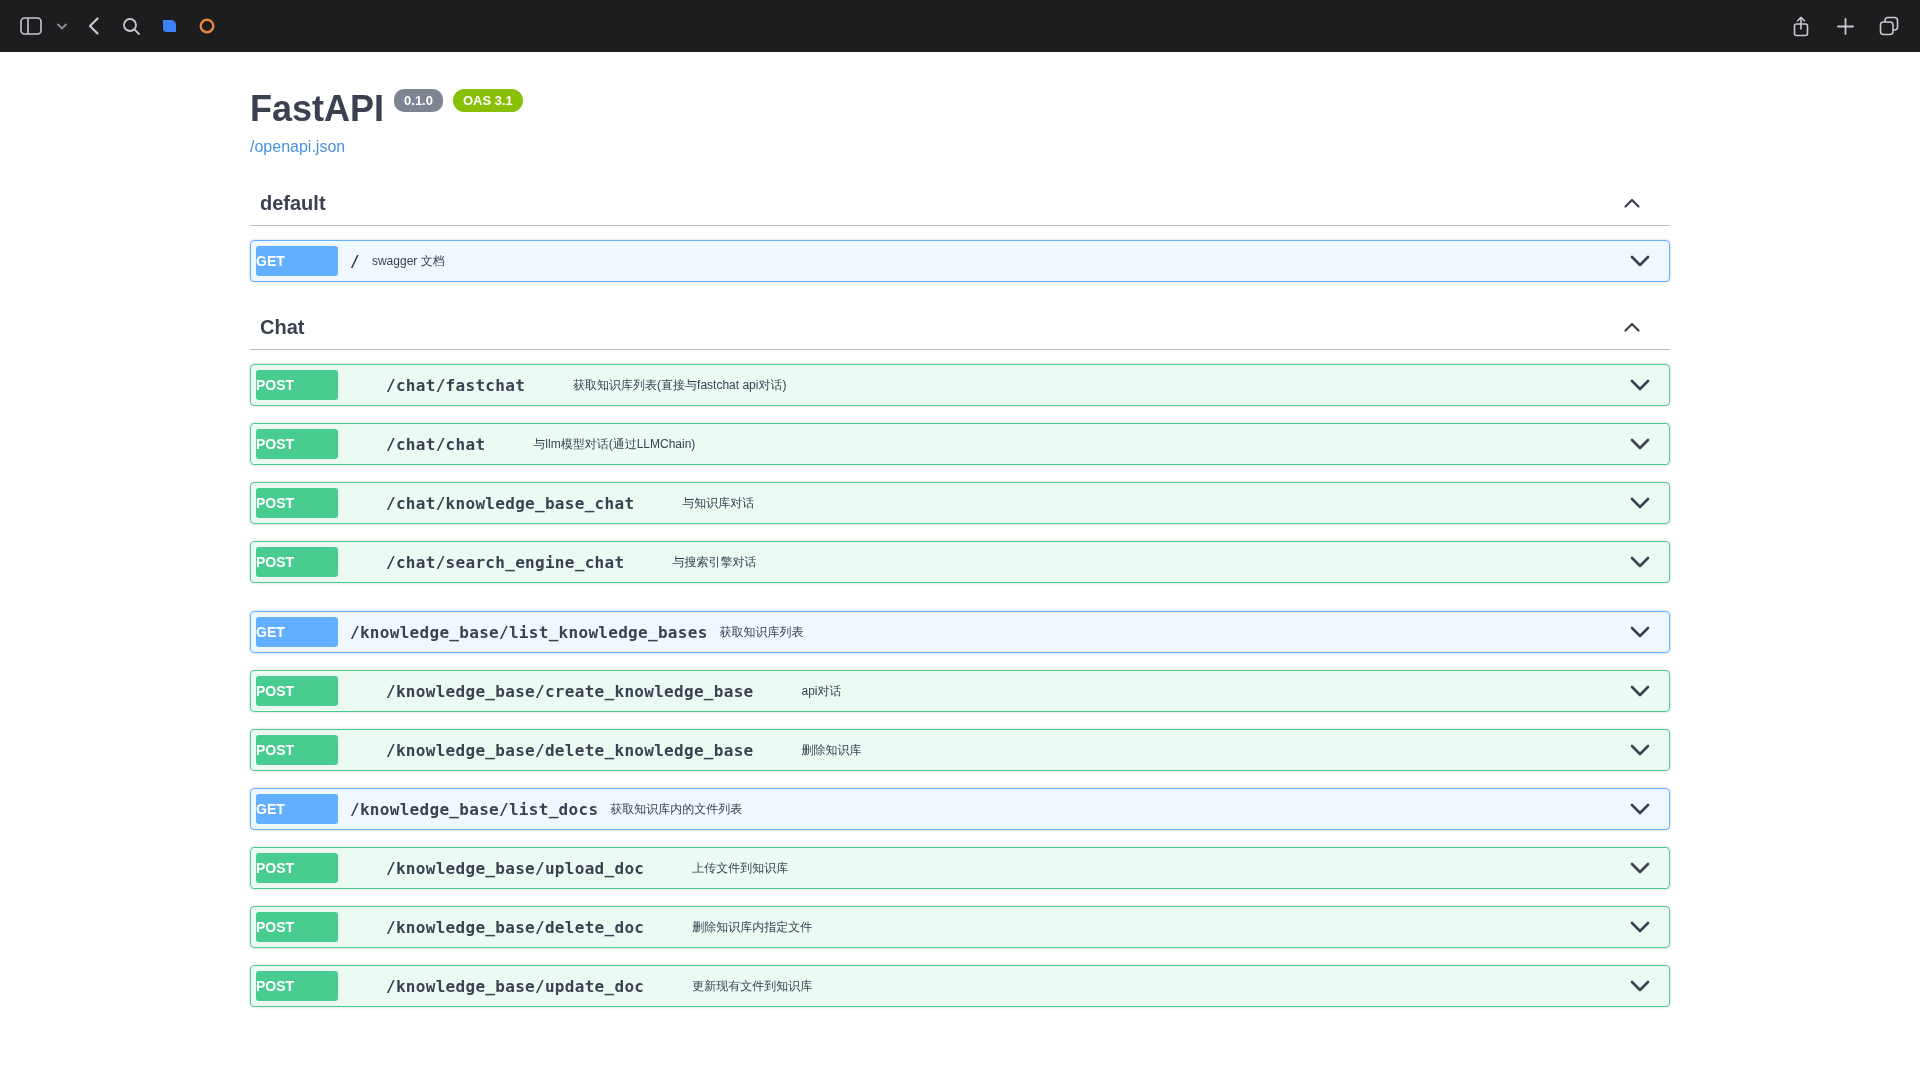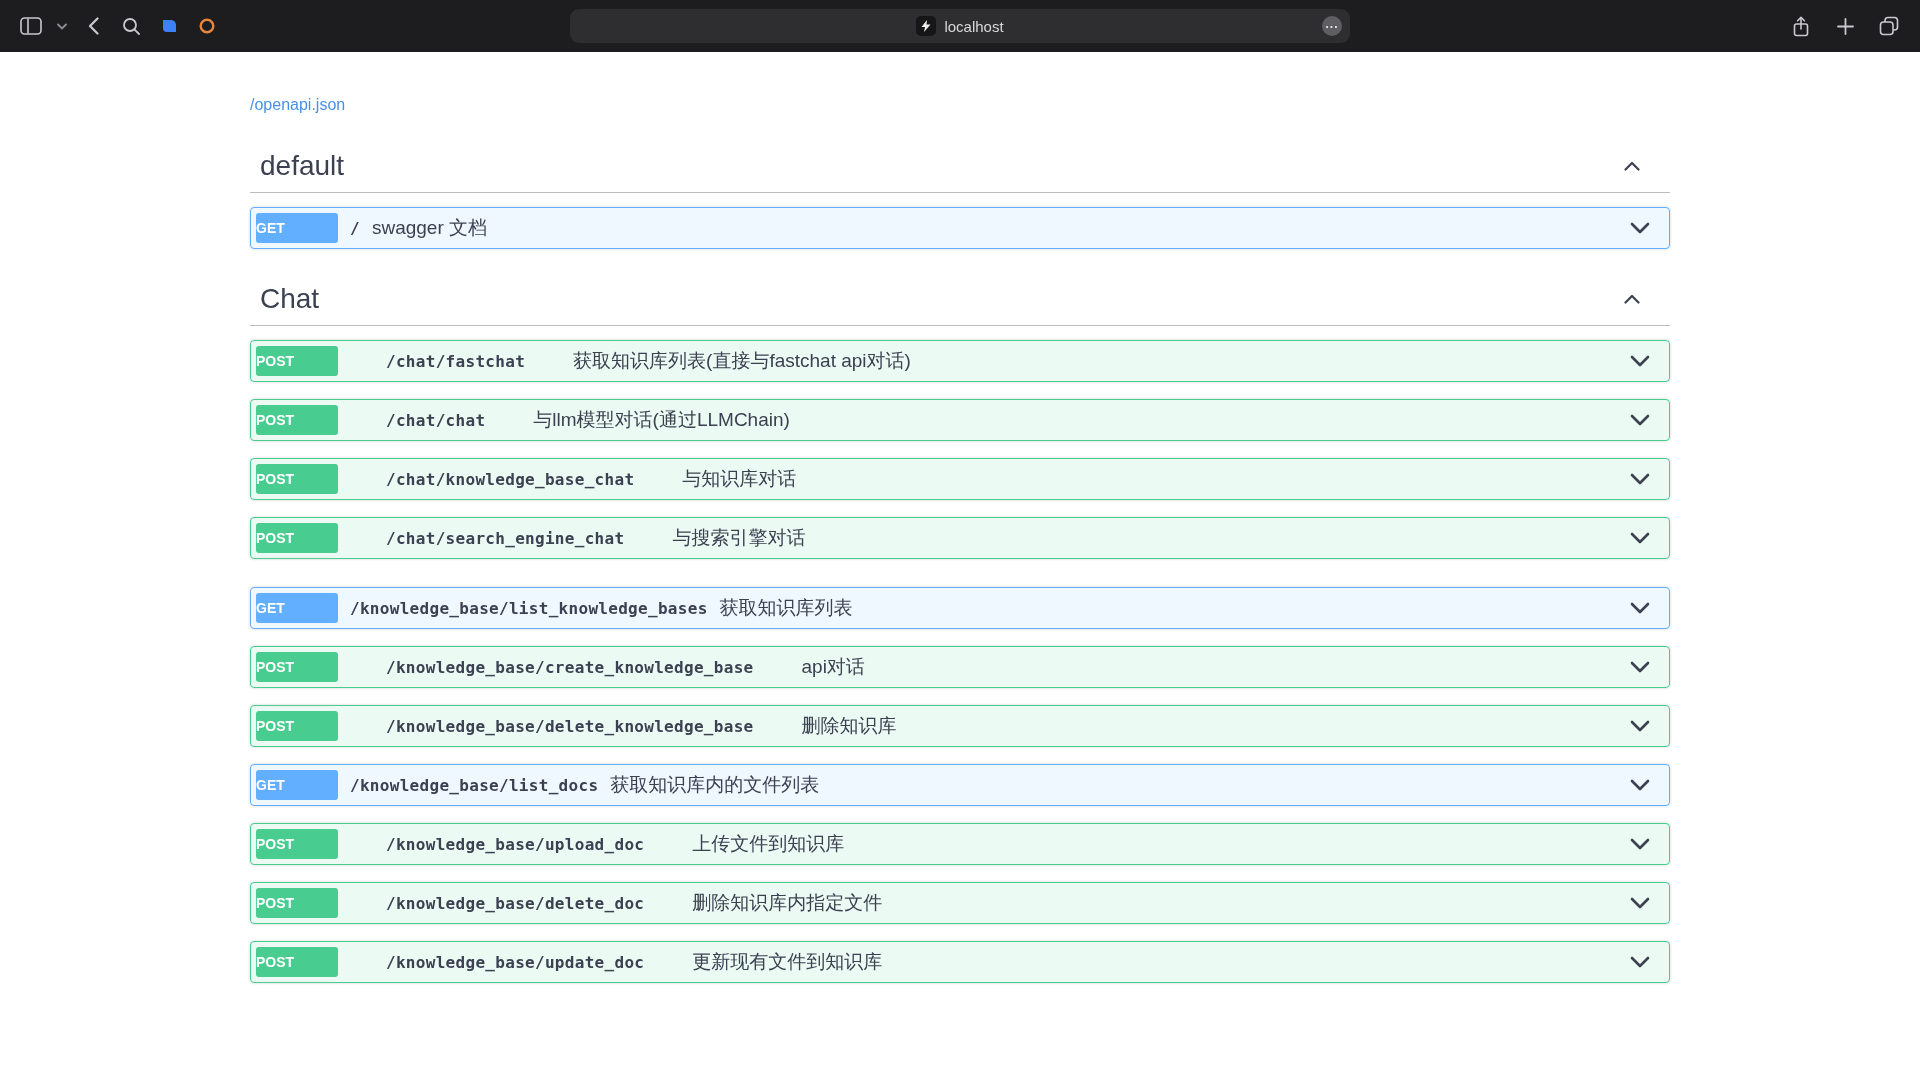--- a/index.html
+++ b/index.html
@@ -39,34 +39,34 @@
   .badge.oas { background: var(--badge_oas, #89bf04); border-radius: 57px; }
   .spec-link { display: inline-block; margin-top: 8px; font-size: 16px;
     color: var(--link, #4990e2); text-decoration: none; cursor: pointer; }
 
   #sections { margin-top: 30px; }
   .tag-section { margin-top: 28px; }
   .tag-section:first-child { margin-top: 0; }
   .tag-header { display: flex; align-items: center; justify-content: space-between;
     padding: 6px 0 10px 0; border-bottom: 1px solid rgba(59,65,81,.35); cursor: pointer;
     margin-bottom: 14px; }
-  .tag-name { font-size: 28px; font-weight: normal; color: var(--heading, #3b4151); padding-left: 10px; }
+  .tag-name { font-size: 20px; font-weight: bold; color: var(--heading, #3b4151); padding-left: 10px; }
   .collapse-btn { background: none; border: none; cursor: pointer; margin-right: 26px; padding: 4px; }
 
   .opblock { display: flex; align-items: center; border: 1px solid; border-radius: 4px;
     padding: 5px; margin-bottom: 17px; box-shadow: 0 0 3px rgba(0,0,0,.19); cursor: pointer; }
   .opblock.get  { border-color: var(--get, #61affe);  background: var(--get_bg,  rgba(97,175,254,.1)); }
   .opblock.post { border-color: var(--post, #49cc90); background: var(--post_bg, rgba(73,204,144,.1)); gap: 36px; }
   .method { min-width: 82px; text-align: left; color: #fff; font-size: 14px; font-weight: bold;
     padding: 7px 0; border-radius: 3px; }
   .opblock.get  .method { background: var(--get, #61affe); }
   .opblock.post .method { background: var(--post, #49cc90); }
   .path { margin-left: 12px; font-family: "DejaVu Sans Mono", monospace; font-weight: bold;
     font-size: 16px; color: var(--heading, #3b4151); letter-spacing: .3px; }
-  .summary { margin-left: 12px; font-size: 19px; color: var(--heading, #3b4151); }
+  .summary { margin-left: 12px; font-size: 12px; color: var(--heading, #3b4151); }
   .expand-btn { background: none; border: none; cursor: pointer; margin-left: auto;
     margin-right: 10px; padding: 4px; display: flex; align-items: center; }
 </style>
 </head>
 <body>
 
 <div class="topbar">
   <div class="tb-group tb-left">
     <div class="tb-btn">
       <svg width="22" height="18" viewBox="0 0 22 18">
@@ -95,31 +95,20 @@
         <path d="M3 3 h8 a5 5 0 0 1 5 5 v7 h-9 a4 4 0 0 1 -4 -4 z" fill="#3b82f7"></path>
       </svg>
     </div>
     <div class="tb-btn">
       <svg width="18" height="18" viewBox="0 0 18 18">
         <circle cx="9" cy="9" r="6.3" fill="none" stroke="#e8853d" stroke-width="2.4"></circle>
       </svg>
     </div>
   </div>
 
-  <div class="urlbar">
-    <span class="favicon">
-      <svg width="12" height="12" viewBox="0 0 12 12">
-        <path d="M7 0 L1.5 7 H5 L4 12 L10.5 4.5 H6.5 Z" fill="#efefef"></path>
-      </svg>
-    </span>
-    <span>localhost</span>
-    <span class="url-more">
-        <span>...</span>
-      </span>
-  </div>
 
   <div class="tb-group tb-right">
     <div class="tb-btn">
       <svg width="18" height="21" viewBox="0 0 18 21">
         <rect x="2.5" y="8" width="13" height="11.5" rx="2" fill="none" stroke="currentColor" stroke-width="1.6"></rect>
         <line x1="9" y1="13" x2="9" y2="1.8" stroke="currentColor" stroke-width="1.6" stroke-linecap="round"></line>
         <path d="M5.6 4.8 L9 1.4 L12.4 4.8" fill="none" stroke="currentColor" stroke-width="1.6" stroke-linecap="round" stroke-linejoin="round"></path>
       </svg>
     </div>
     <div class="tb-btn">
@@ -133,20 +122,25 @@
         <rect x="6" y="1.5" width="12.5" height="12.5" rx="3" fill="none" stroke="currentColor" stroke-width="1.6"></rect>
         <rect x="1.5" y="6" width="12.5" height="12.5" rx="3" fill="#1d1d1f" stroke="currentColor" stroke-width="1.6"></rect>
       </svg>
     </div>
   </div>
 </div>
 
 <div class="page">
   <div class="container">
     <header>
+      <h2 class="api-title">
+        <span>FastAPI</span>
+        <span class="badge version">0.1.0</span>
+        <span class="badge oas">OAS 3.1</span>
+      </h2>
       <a class="spec-link">/openapi.json</a>
     </header>
 
     <div id="sections">
   <section class="tag-section">
     <div class="tag-header">
       <h3 class="tag-name">default</h3>
       <button class="collapse-btn">
         <svg width="16" height="10" viewBox="0 0 16 10">
           <path d="M1.5 8.5 L8 2 L14.5 8.5" fill="none" stroke="#3b4151" stroke-width="2.2" stroke-linecap="round" stroke-linejoin="round"></path>

